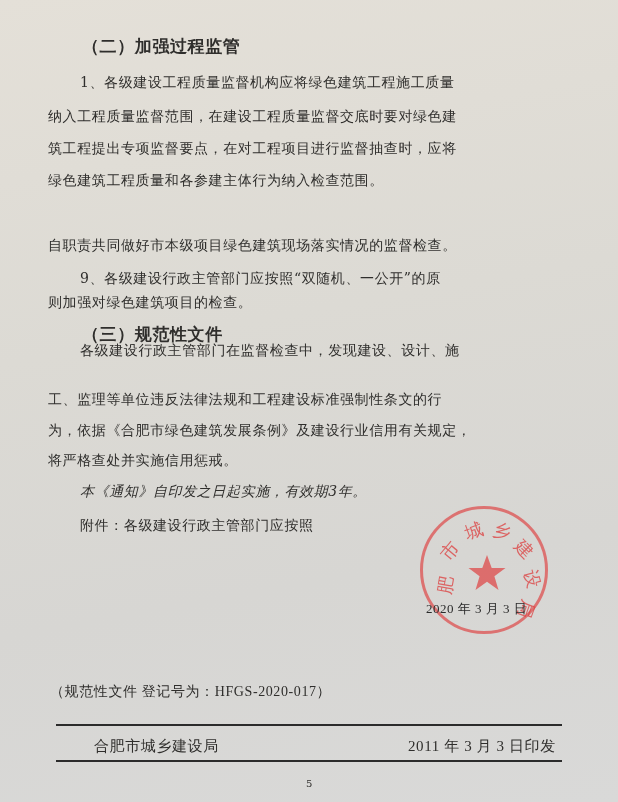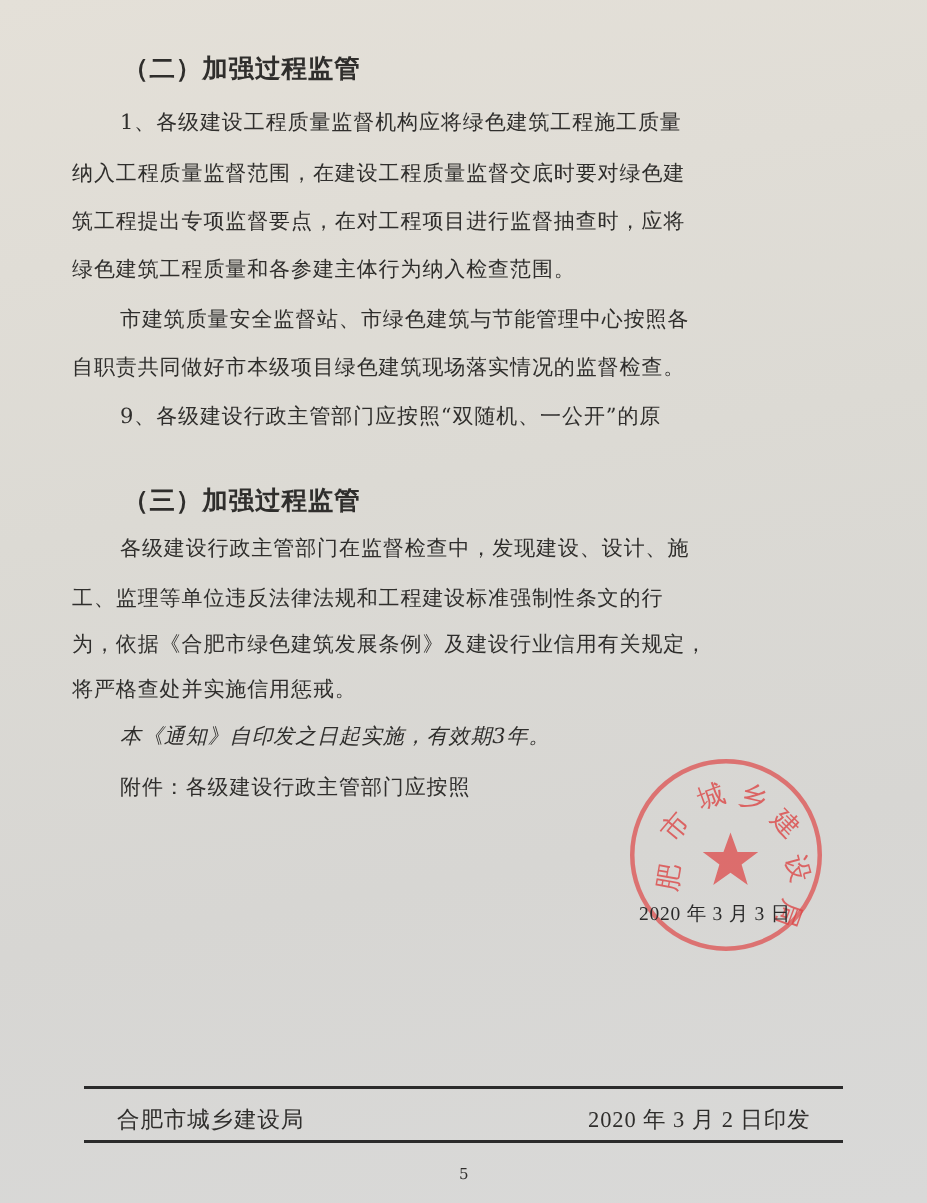--- a/index.html
+++ b/index.html
@@ -29,43 +29,43 @@
   }
   .stamp-star {
     position: absolute; left: 44px; top: 44px; width: 40px; height: 40px;
   }
   .date-sig {
     position: absolute; left: 426px; top: 600px; font-size: 13px;
     font-family: "Liberation Serif", serif; color: #2a2a2a;
     letter-spacing: 0.5px;
   }
   .rule { position: absolute; left: 56px; width: 506px; height: 2px; background: #2b2b2b; }
-  .footer-text { position: absolute; font-size: 15px; top: 737px; letter-spacing: 0.6px; }
+  .footer-text { position: absolute; font-size: 15px; top: 737px; letter-spacing: 0.6px; margin-left: 16px; }
   .page-num { position: absolute; left: 306px; top: 778px; font-size: 10px; }
 </style>
 </head>
 <body>
 
 <div class="page">
 
   <div class="line heading" style="top:36px;">（二）加强过程监管</div>
 
   <div class="line indent" style="top:72px;">1、各级建设工程质量监督机构应将绿色建筑工程施工质量</div>
   <div class="line" style="top:106px;">纳入工程质量监督范围，在建设工程质量监督交底时要对绿色建</div>
   <div class="line" style="top:138px;">筑工程提出专项监督要点，在对工程项目进行监督抽查时，应将</div>
   <div class="line" style="top:170px;">绿色建筑工程质量和各参建主体行为纳入检查范围。</div>
 
-  <div class="line indent" style="top:203px;">市建筑质量安全监督站、市绿色建筑与节能管理中心按照各</div>
   <div class="line" style="top:235px;">自职责共同做好市本级项目绿色建筑现场落实情况的监督检查。</div>
 
   <div class="line indent" style="top:268px;">9、各级建设行政主管部门应按照“双随机、一公开”的原</div>
+  <div class="line" style="top:292px;">则加强对绿色建筑项目的检查。</div>
 
-  <div class="line heading" style="top:324px;">（三）加强过程监管</div>
+  <div class="line heading" style="top:324px;">（三）规范性文件</div>
 
-  <div class="line indent" style="top:356px;">各级建设行政主管部门在监督检查中，发现建设、设计、施</div>
+  <div class="line indent" style="top:340px;">各级建设行政主管部门在监督检查中，发现建设、设计、施</div>
   <div class="line" style="top:420px;">为，依据《合肥市绿色建筑发展条例》及建设行业信用有关规定，</div>
   <div class="line" style="top:389px;">工、监理等单位违反法律法规和工程建设标准强制性条文的行</div>
   <div class="line" style="top:450px;">将严格查处并实施信用惩戒。</div>
 
   <div class="line indent" style="top:481px;font-style:italic;">本《通知》自印发之日起实施，有效期3年。</div>
 
   <div class="line indent" style="top:515px;">附件：各级建设行政主管部门应按照</div>
 
   <div class="stamp">
     <span class="stamp-text" style="left:14px; top:64px; transform:rotate(-80deg);">肥</span>
@@ -75,20 +75,21 @@
     <span class="stamp-text" style="left:92px; top:28px; transform:rotate(45deg);">建</span>
     <span class="stamp-text" style="left:100px; top:58px; transform:rotate(75deg);">设</span>
     <span class="stamp-text" style="left:94px; top:88px; transform:rotate(110deg);">局</span>
     <svg class="stamp-star" viewBox="0 0 40 40">
       <polygon points="20,2 24.7,15 38.5,15 27.4,23.3 31.5,37 20,28.8 8.5,37 12.6,23.3 1.5,15 15.3,15" fill="rgba(222,80,80,0.78)"></polygon>
     </svg>
   </div>
 
   <div class="date-sig">2020 年 3 月 3 日</div>
 
+  <div class="line" style="top:682px; left:50px; font-family:'Liberation Serif', serif;">（规范性文件 登记号为：HFGS-2020-017）</div>
 
   <div class="rule" style="top:724px;"></div>
   <div class="footer-text" style="left:78px;">合肥市城乡建设局</div>
-  <div class="footer-text" style="left:392px; font-family:'Liberation Serif', serif;">2020 年 3 月 2 日印发</div>
+  <div class="footer-text" style="left:392px; font-family:'Liberation Serif', serif;">2011 年 3 月 3 日印发</div>
   <div class="rule" style="top:760px;"></div>
 
   <div class="page-num">5</div>
 </div>
 
 </body></html>

